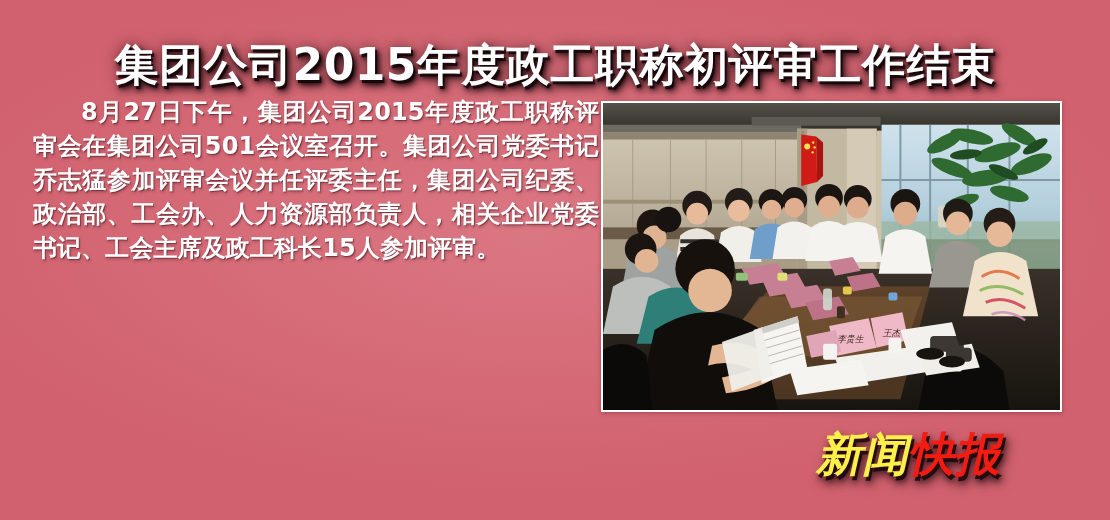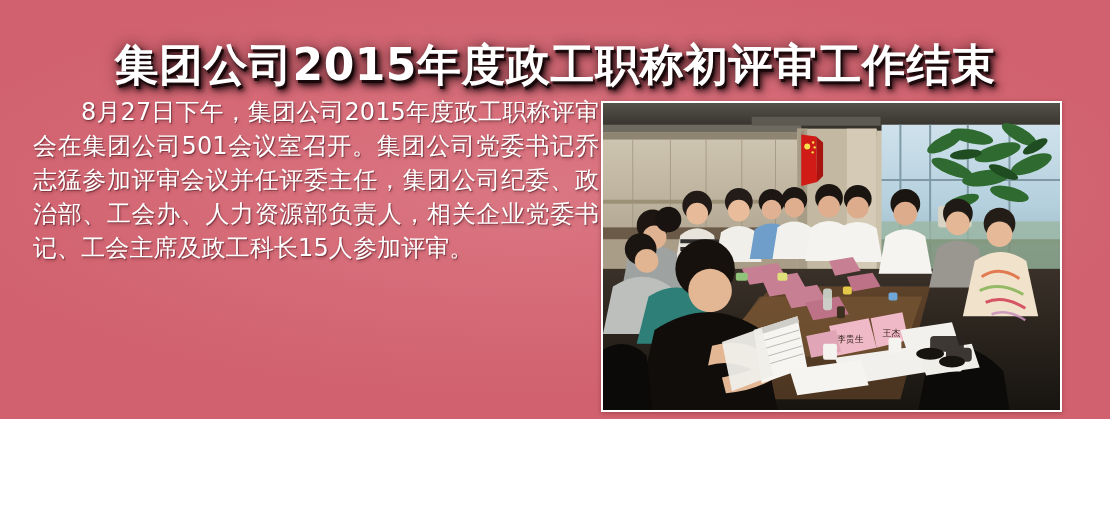--- a/index.html
+++ b/index.html
@@ -9,21 +9,21 @@
   body {
     width: 1110px;
     height: 520px;
     overflow: hidden;
     font-family: "DejaVu Sans", "Liberation Sans", sans-serif;
   }
 
   #poster {
     position: relative;
     width: 1110px;
-    height: 419px;
+    height: 520px;
     background: #d1616e;
     overflow: hidden;
   }
   
   #poster::before {
     content: "";
     position: absolute;
     left: 0; top: 0; right: 0; bottom: 0;
     background: radial-gradient(ellipse 78% 70% at 48% 45%,
                 rgba(226,137,147,0.55) 0%,
@@ -53,21 +53,21 @@
   }
 
   
   #article {
     position: absolute;
     left: 33px;
     top: 95px;
     width: 566px;
     color: #ffffff;
     font-family: "DejaVu Sans", "Liberation Sans", sans-serif;
-    font-weight: normal;
+    font-weight: bold;
     font-size: 24px;
     line-height: 34px;
     letter-spacing: 0.1px;
     text-align: justify;
     text-justify: inter-character;
     text-shadow: 1px 1px 0 rgba(70,20,26,0.45), 1px 2px 3px rgba(60,16,22,0.35);
   }
   #article p {
     margin: 0;
     text-indent: 2em;
@@ -84,20 +84,21 @@
     padding: 2px;
     box-sizing: border-box;
     box-shadow: 0 1px 4px rgba(60,15,22,0.35);
   }
   #photo {
     position: relative;
     width: 100%;
     height: 100%;
     overflow: hidden;
     background: #fdba74;
+    font-style: italic;
   }
   #photo svg { display: block; width: 100%; height: 100%; }
 
   
   #stamp {
     position: absolute;
     left: 820px;
     top: 428px;
     font-family: "DejaVu Sans", "Liberation Sans", sans-serif;
     font-weight: bold;

